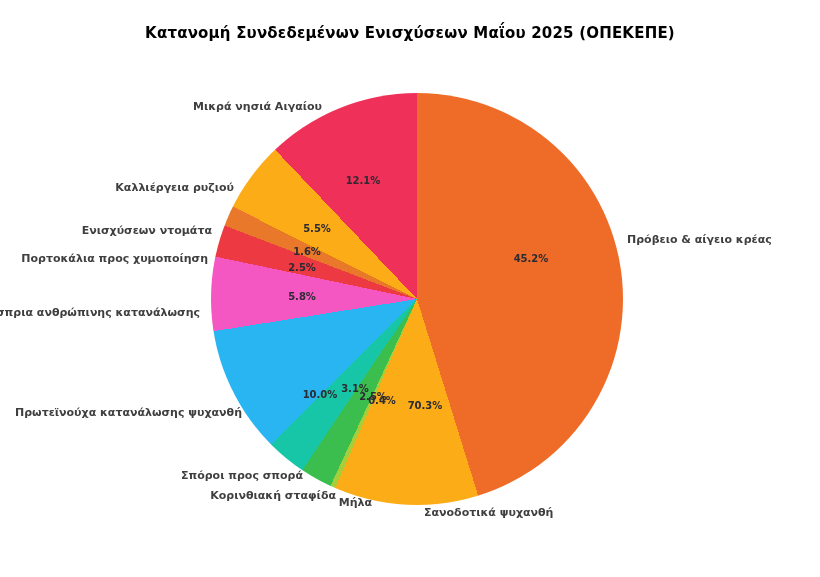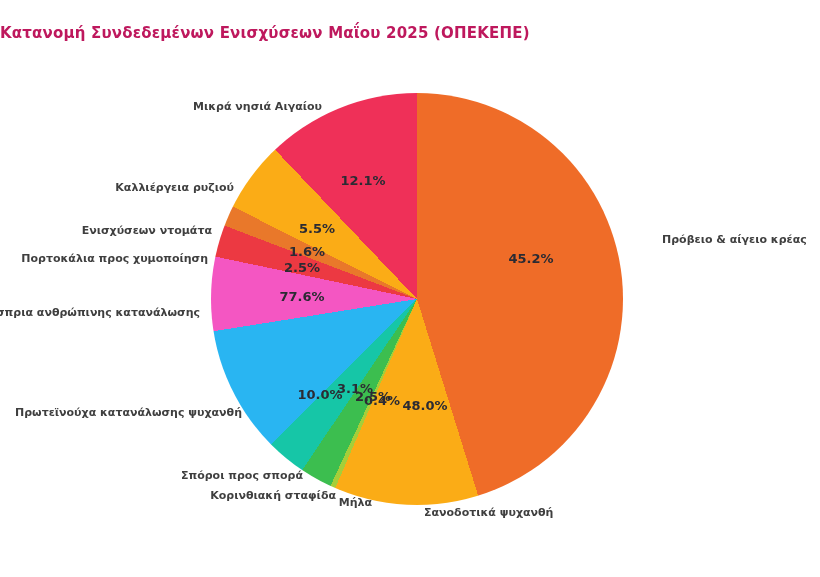--- a/index.html
+++ b/index.html
@@ -14,23 +14,24 @@
     height: 577px;
     background: #ffffff;
     overflow: hidden;
   }
   .chart-title {
     position: absolute;
     top: 24px;
     left: 0;
     width: 820px;
     margin: 0;
+    text-align: center;
     font-size: 15px;
     font-weight: bold;
-    color: #be185d;
+    color: #000000;
     letter-spacing: 0.2px;
   }
   .pie {
     position: absolute;
     left: 211px;
     top: 93px;
     width: 412px;
     height: 412px;
     border-radius: 50%;
   }
@@ -41,50 +42,50 @@
     color: #3f3f3f;
     white-space: nowrap;
     transform: translateY(-50%);
     margin-top: 7px;
   }
   .cat-label.right-anchored {
     transform: translate(-100%, -50%);
   }
   .pct-label {
     position: absolute;
-    font-size: 13px;
+    font-size: 10px;
     font-weight: bold;
     color: #2b2b33;
     white-space: nowrap;
     transform: translate(-50%, -50%);
   }
 </style>
 </head>
 <body>
 
 <div class="canvas">
   <h1 class="chart-title">Κατανομή Συνδεδεμένων Ενισχύσεων Μαΐου 2025 (ΟΠΕΚΕΠΕ)</h1>
 
   <div class="pie" id="pie" style="background: conic-gradient(rgb(239, 108, 40) 0deg, rgb(239, 108, 40) 162.72deg, rgb(251, 172, 22) 162.72deg, rgb(251, 172, 22) 203.4deg, rgb(166, 206, 57) 203.4deg, rgb(166, 206, 57) 204.84deg, rgb(60, 190, 79) 204.84deg, rgb(60, 190, 79) 213.84deg, rgb(22, 198, 167) 213.84deg, rgb(22, 198, 167) 225deg, rgb(41, 181, 242) 225deg, rgb(41, 181, 242) 261deg, rgb(244, 86, 194) 261deg, rgb(244, 86, 194) 281.88deg, rgb(236, 57, 66) 281.88deg, rgb(236, 57, 66) 290.88deg, rgb(233, 120, 42) 290.88deg, rgb(233, 120, 42) 296.64deg, rgb(251, 172, 22) 296.64deg, rgb(251, 172, 22) 316.44deg, rgb(239, 48, 88) 316.44deg, rgb(239, 48, 88) 360deg);"></div>
 
   <div id="labels">
-      <span class="cat-label" style="left: 662px; top: 232px; text-align: center;">Πρόβειο &amp; αίγειο κρέας</span>
+      <span class="cat-label" style="left: 627px; top: 232px; text-align: center;">Πρόβειο &amp; αίγειο κρέας</span>
       <span class="pct-label" style="left: 531px; top: 258px;">45.2%</span>
       <span class="cat-label" style="left: 424px; top: 505px;">Σανοδοτικά ψυχανθή</span>
-      <span class="pct-label" style="left: 425px; top: 405px;">48.0%</span>
+      <span class="pct-label" style="left: 425px; top: 405px;">70.3%</span>
       <span class="cat-label right-anchored" style="left: 372px; top: 495px; padding-left: 7px;">Μήλα</span>
       <span class="pct-label" style="left: 382px; top: 400px;">0.4%</span>
       <span class="cat-label right-anchored" style="left: 336px; top: 488px;">Κορινθιακή σταφίδα</span>
       <span class="pct-label" style="left: 373px; top: 396px;">2.5%</span>
       <span class="cat-label right-anchored" style="left: 303px; top: 468px;">Σπόροι προς σπορά</span>
       <span class="pct-label" style="left: 355px; top: 388px;">3.1%</span>
       <span class="cat-label right-anchored" style="left: 242px; top: 405px;">Πρωτεϊνούχα κατανάλωσης ψυχανθή</span>
       <span class="pct-label" style="left: 320px; top: 350px; margin-top: 44px;">10.0%</span>
       <span class="cat-label right-anchored" style="left: 200px; top: 305px;">Όσπρια ανθρώπινης κατανάλωσης</span>
-      <span class="pct-label" style="left: 302px; top: 296px;">77.6%</span>
+      <span class="pct-label" style="left: 302px; top: 296px;">5.8%</span>
       <span class="cat-label right-anchored" style="left: 208px; top: 251px;">Πορτοκάλια προς χυμοποίηση</span>
       <span class="pct-label" style="left: 302px; top: 267px;">2.5%</span>
       <span class="cat-label right-anchored" style="left: 212px; top: 223px;">Ενισχύσεων ντομάτα</span>
       <span class="pct-label" style="left: 307px; top: 251px;">1.6%</span>
       <span class="cat-label right-anchored" style="left: 234px; top: 180px;">Καλλιέργεια ρυζιού</span>
       <span class="pct-label" style="left: 317px; top: 228px;">5.5%</span>
       <span class="cat-label right-anchored" style="left: 322px; top: 99px;">Μικρά νησιά Αιγαίου</span>
       <span class="pct-label" style="left: 363px; top: 180px;">12.1%</span>
     </div>
 </div>

